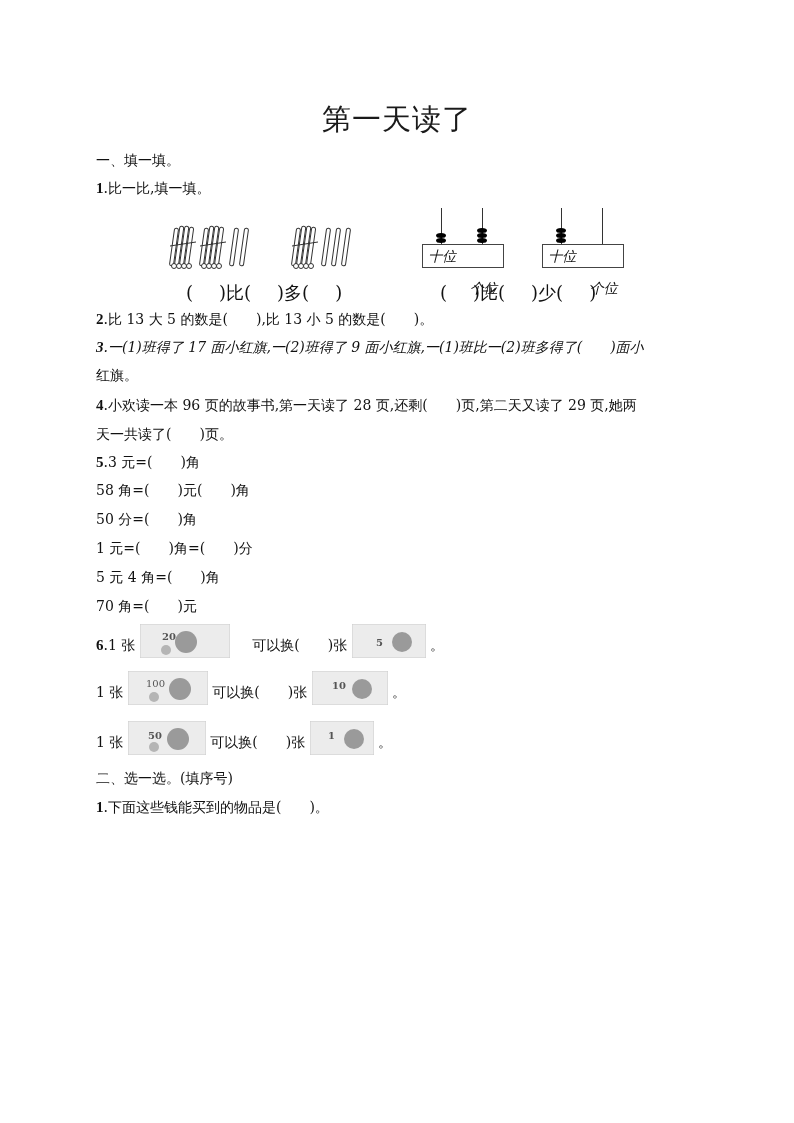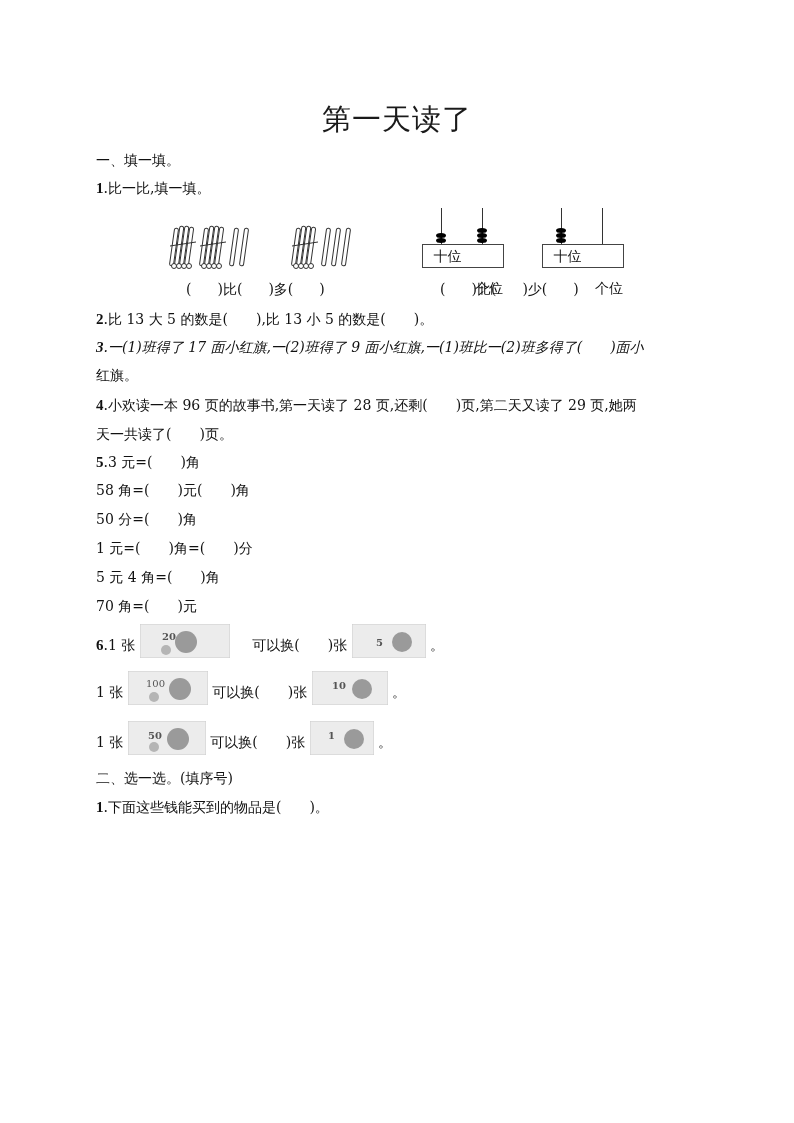--- a/index.html
+++ b/index.html
@@ -7,27 +7,27 @@
          font-family: "DejaVu Serif", "Liberation Serif", serif; color: #111; }
   .abs { position: absolute; }
   .title { left: 0; width: 794px; top: 100px; text-align: center; font-size: 29px;
            font-family: "DejaVu Serif", serif; letter-spacing: 1px; color: #1a1a1a; }
   .line { position: absolute; left: 96px; font-size: 14px; white-space: nowrap; line-height: 20px; }
   .num { font-weight: bold; font-family: "Liberation Serif", serif; font-size: 15px; }
   .blank { display: inline-block; }
   .sticks { position: absolute; }
   .abacus { position: absolute; width: 82px; height: 50px; }
   .abacus .frame { position: absolute; left: 0; top: 26px; width: 80px; height: 22px; border: 1px solid #444; display: flex; }
-  .abacus .cell { flex: 1; text-align: right; font-size: 14px; line-height: 22px; }
+  .abacus .cell { flex: 1; text-align: center; font-size: 14px; line-height: 22px; font-style: italic; }
   .abacus .cell + .cell { border-left: 3px solid #3b82f6; margin-top: 32px; }
   .rod { position: absolute; width: 1px; background: #333; top: 0; height: 26px; }
   .bead { position: absolute; width: 10px; height: 5px; border-radius: 50%; background: #000; }
   .note { display: inline-block; vertical-align: middle; width: 86px; height: 34px; position: relative; }
   .note svg { position: absolute; left: 0; top: 0; }
-  .cap { position: absolute; font-size: 14px; white-space: nowrap; }
+  .cap { position: absolute; font-size: 18px; white-space: nowrap; }
 </style>
 </head>
 <body>
 
 <div class="abs title">第一天读了</div>
 
 <div class="line" style="top:150px;">一、填一填。</div>
 
 <div class="line" style="top:178px;"><span class="num">1</span><span>.比一比,填一填。</span></div>
 

